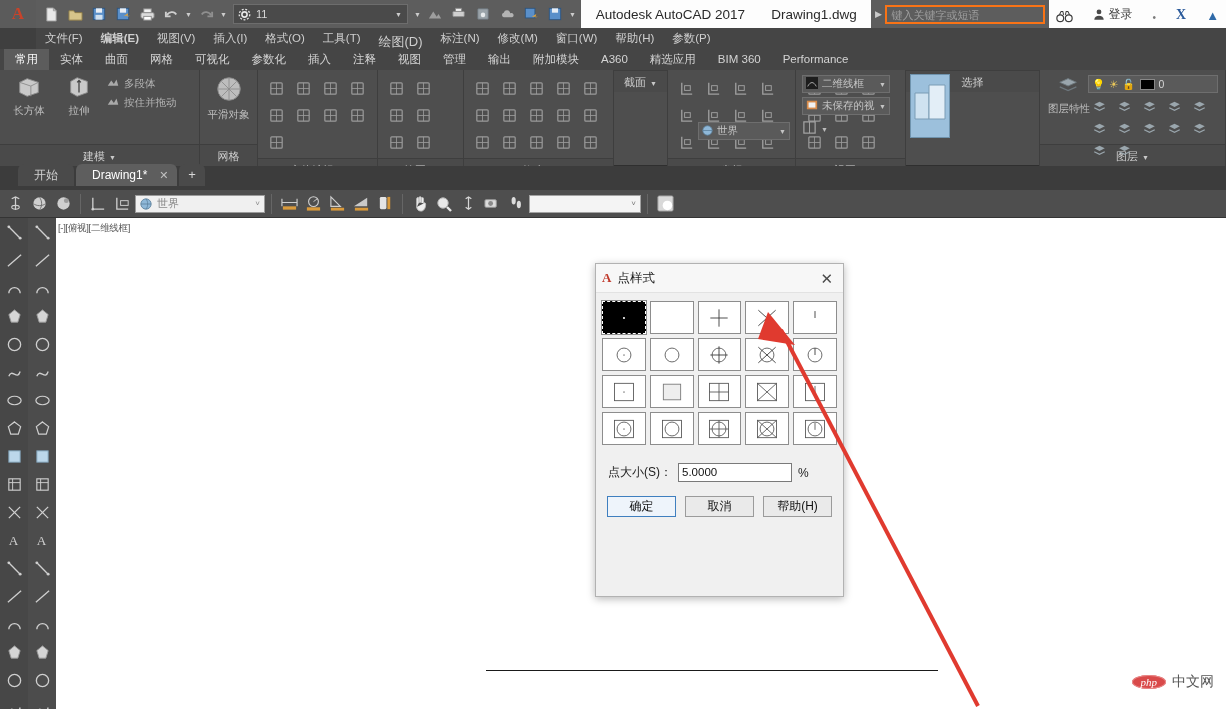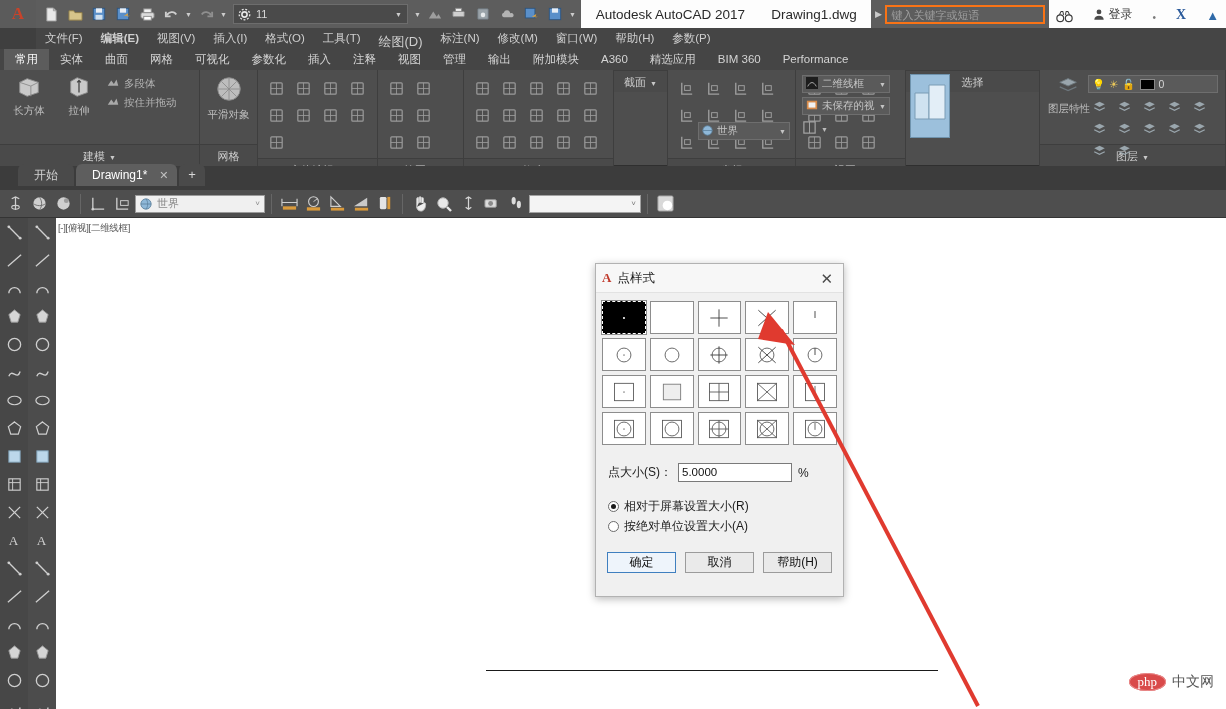--- a/index.html
+++ b/index.html
@@ -150,21 +150,21 @@
     white-space:nowrap; letter-spacing:-0.3px;
   }
   .hline{
     position:absolute; left:486px; top:452px; width:452px; height:1px; background:#1a1a1a;
   }
   .watermark{
     position:absolute; right:12px; bottom:18px; display:flex; align-items:center; gap:6px;
   }
   .phpbadge{
     background:#d94a4a; color:#fff; border-radius:50%/50%; padding:1px 9px;
-    font-size:13px; font-family:"Liberation Serif",serif;
+    font-size:11px; font-style:italic; font-family:"Liberation Serif",serif;
     box-shadow:inset 0 0 0 1px #e98b8b;
   }
   .wmtext{ color:#555; font-size:14px;}
 
   
   .dialog{
     position:absolute; left:595px; top:263px; width:249px; height:334px;
     background:#f0f0f0; border:1px solid #b2b2b2; box-shadow:0 2px 8px rgba(0,0,0,.28);
   }
   .dlg-title{
@@ -1355,32 +1355,20 @@
             <circle cx="15" cy="15" r="8" fill="none" stroke="#555" stroke-width="1"></circle>
             <path d="M15 8v8" stroke="#555" stroke-width="1"></path>
           </svg>
         </div>
       </div>
     <div class="dlg-size">
       <span>点大小(S)：</span>
       <div class="sizeinput">5.0000</div>
       <span>%</span>
     </div>
-    <div class="dlg-radios">
-      <div class="rrow">
-        <span class="radio">
-            <span class="dot"></span>
-          </span>
-        <span>相对于屏幕设置大小(R)</span>
-      </div>
-      <div class="rrow">
-        <span class="radio"></span>
-        <span>按绝对单位设置大小(A)</span>
-      </div>
-    </div>
     <div class="dlg-buttons">
       <div class="dbtn primary">确定</div>
       <div class="dbtn">取消</div>
       <div class="dbtn">帮助(H)</div>
     </div>
   </div>
 
   <svg class="arrow">
     <line id="arrow-line" x1="978" y1="706" x2="781" y2="330" stroke="#e03a2f" stroke-width="4"></line>
     <polygon id="arrow-head" points="768,312 795,345 758,339" fill="#e03a2f"></polygon>

